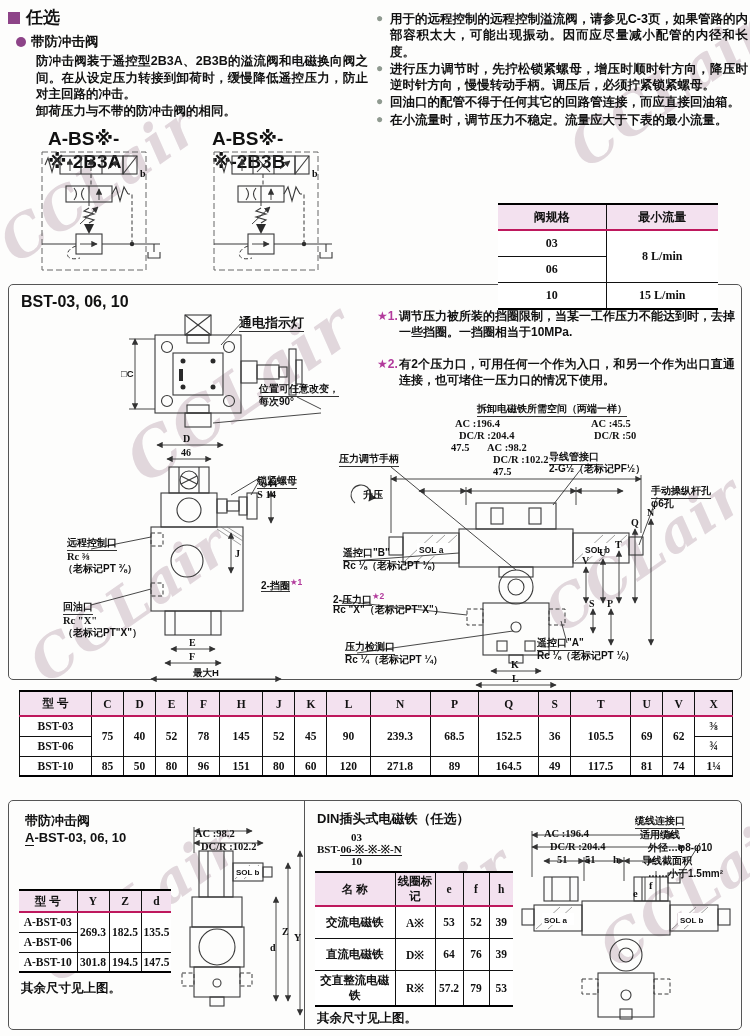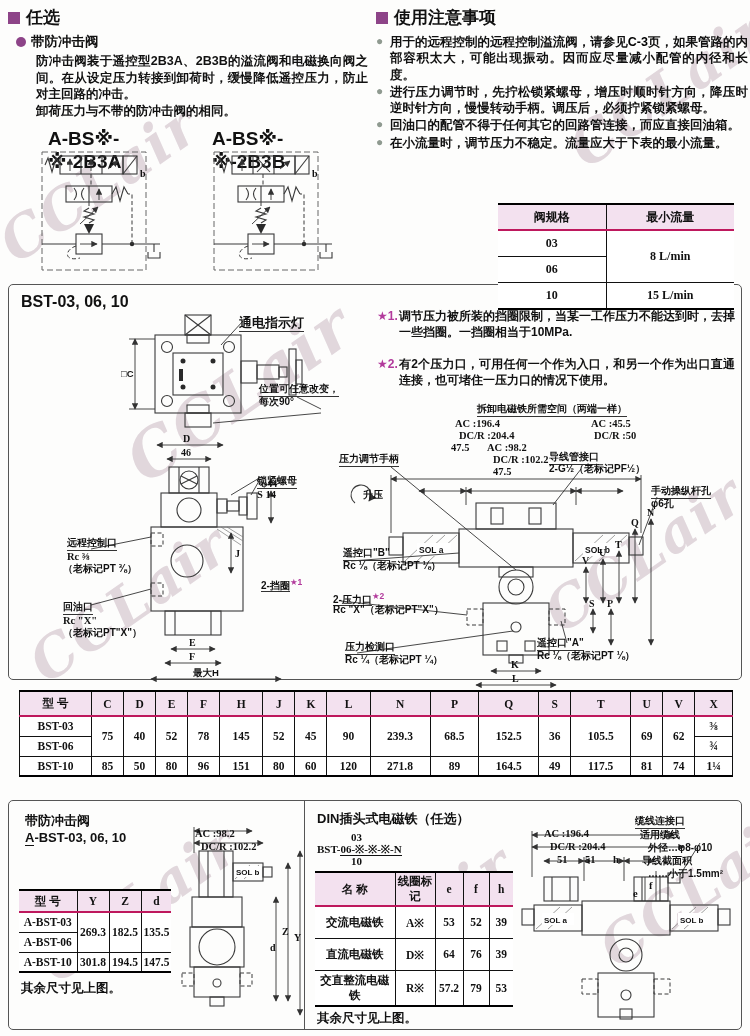--- a/index.html
+++ b/index.html
@@ -139,24 +139,20 @@
   <path class="sd" d="M36 100 C 24 104 24 116 40 112"></path>
   <line class="s" x1="2" y1="98" x2="36" y2="98"></line>
     <line class="s" x1="62" y1="98" x2="120" y2="98"></line>
   <circle class="fb" cx="92" cy="98" r="2.2"></circle>
   <polyline class="sd" points="92,98 92,48 88,48"></polyline>
   <line class="s" x1="114" y1="98" x2="114" y2="106"></line>
     <path class="s" d="M108 106 v6 h12 v-6"></path>
 </svg>
 
 <div class="sec" style="left:376px;top:6px;width:372px">
-  <div class="sec-hdr">
-    <span class="sq"></span>
-    <span>使用注意事项</span>
-  </div>
   <div style="margin-top:5px">
     <div class="note">
       <span class="nb">●</span>
       <span class="nt"><span>用于的远程控制的远程控制溢流阀，请参见</span><span class="teal">C-3</span><span>页，如果管路的内部容积太大，可能出现振动。因而应尽量减小配管的内径和长度。</span></span>
     </div>
     <div class="note">
       <span class="nb">●</span>
       <span class="nt">进行压力调节时，先拧松锁紧螺母，增压时顺时针方向，降压时逆时针方向，慢慢转动手柄。调压后，必须拧紧锁紧螺母。</span>
     </div>
     <div class="note">
@@ -167,21 +163,21 @@
       <span class="nb">●</span>
       <span class="nt">在小流量时，调节压力不稳定。流量应大于下表的最小流量。</span>
     </div>
   </div>
 </div>
 
 <table class="tbl nov" style="left:498px;top:203px;font-size:12px">
   <tbody>
       <tr class="hr">
     <th class="cjk" style="width:108px;height:26px">阀规格</th>
-    <th class="cjk" style="width:128px">最小流量</th>
+    <th class="cjk" style="width:112px">最小流量</th>
   </tr>
   <tr>
     <td style="height:26px">03</td>
     <td rowspan="2">8 L/min</td>
   </tr>
   <tr>
     <td style="height:26px">06</td>
   </tr>
   <tr>
     <td style="height:27px">10</td>

